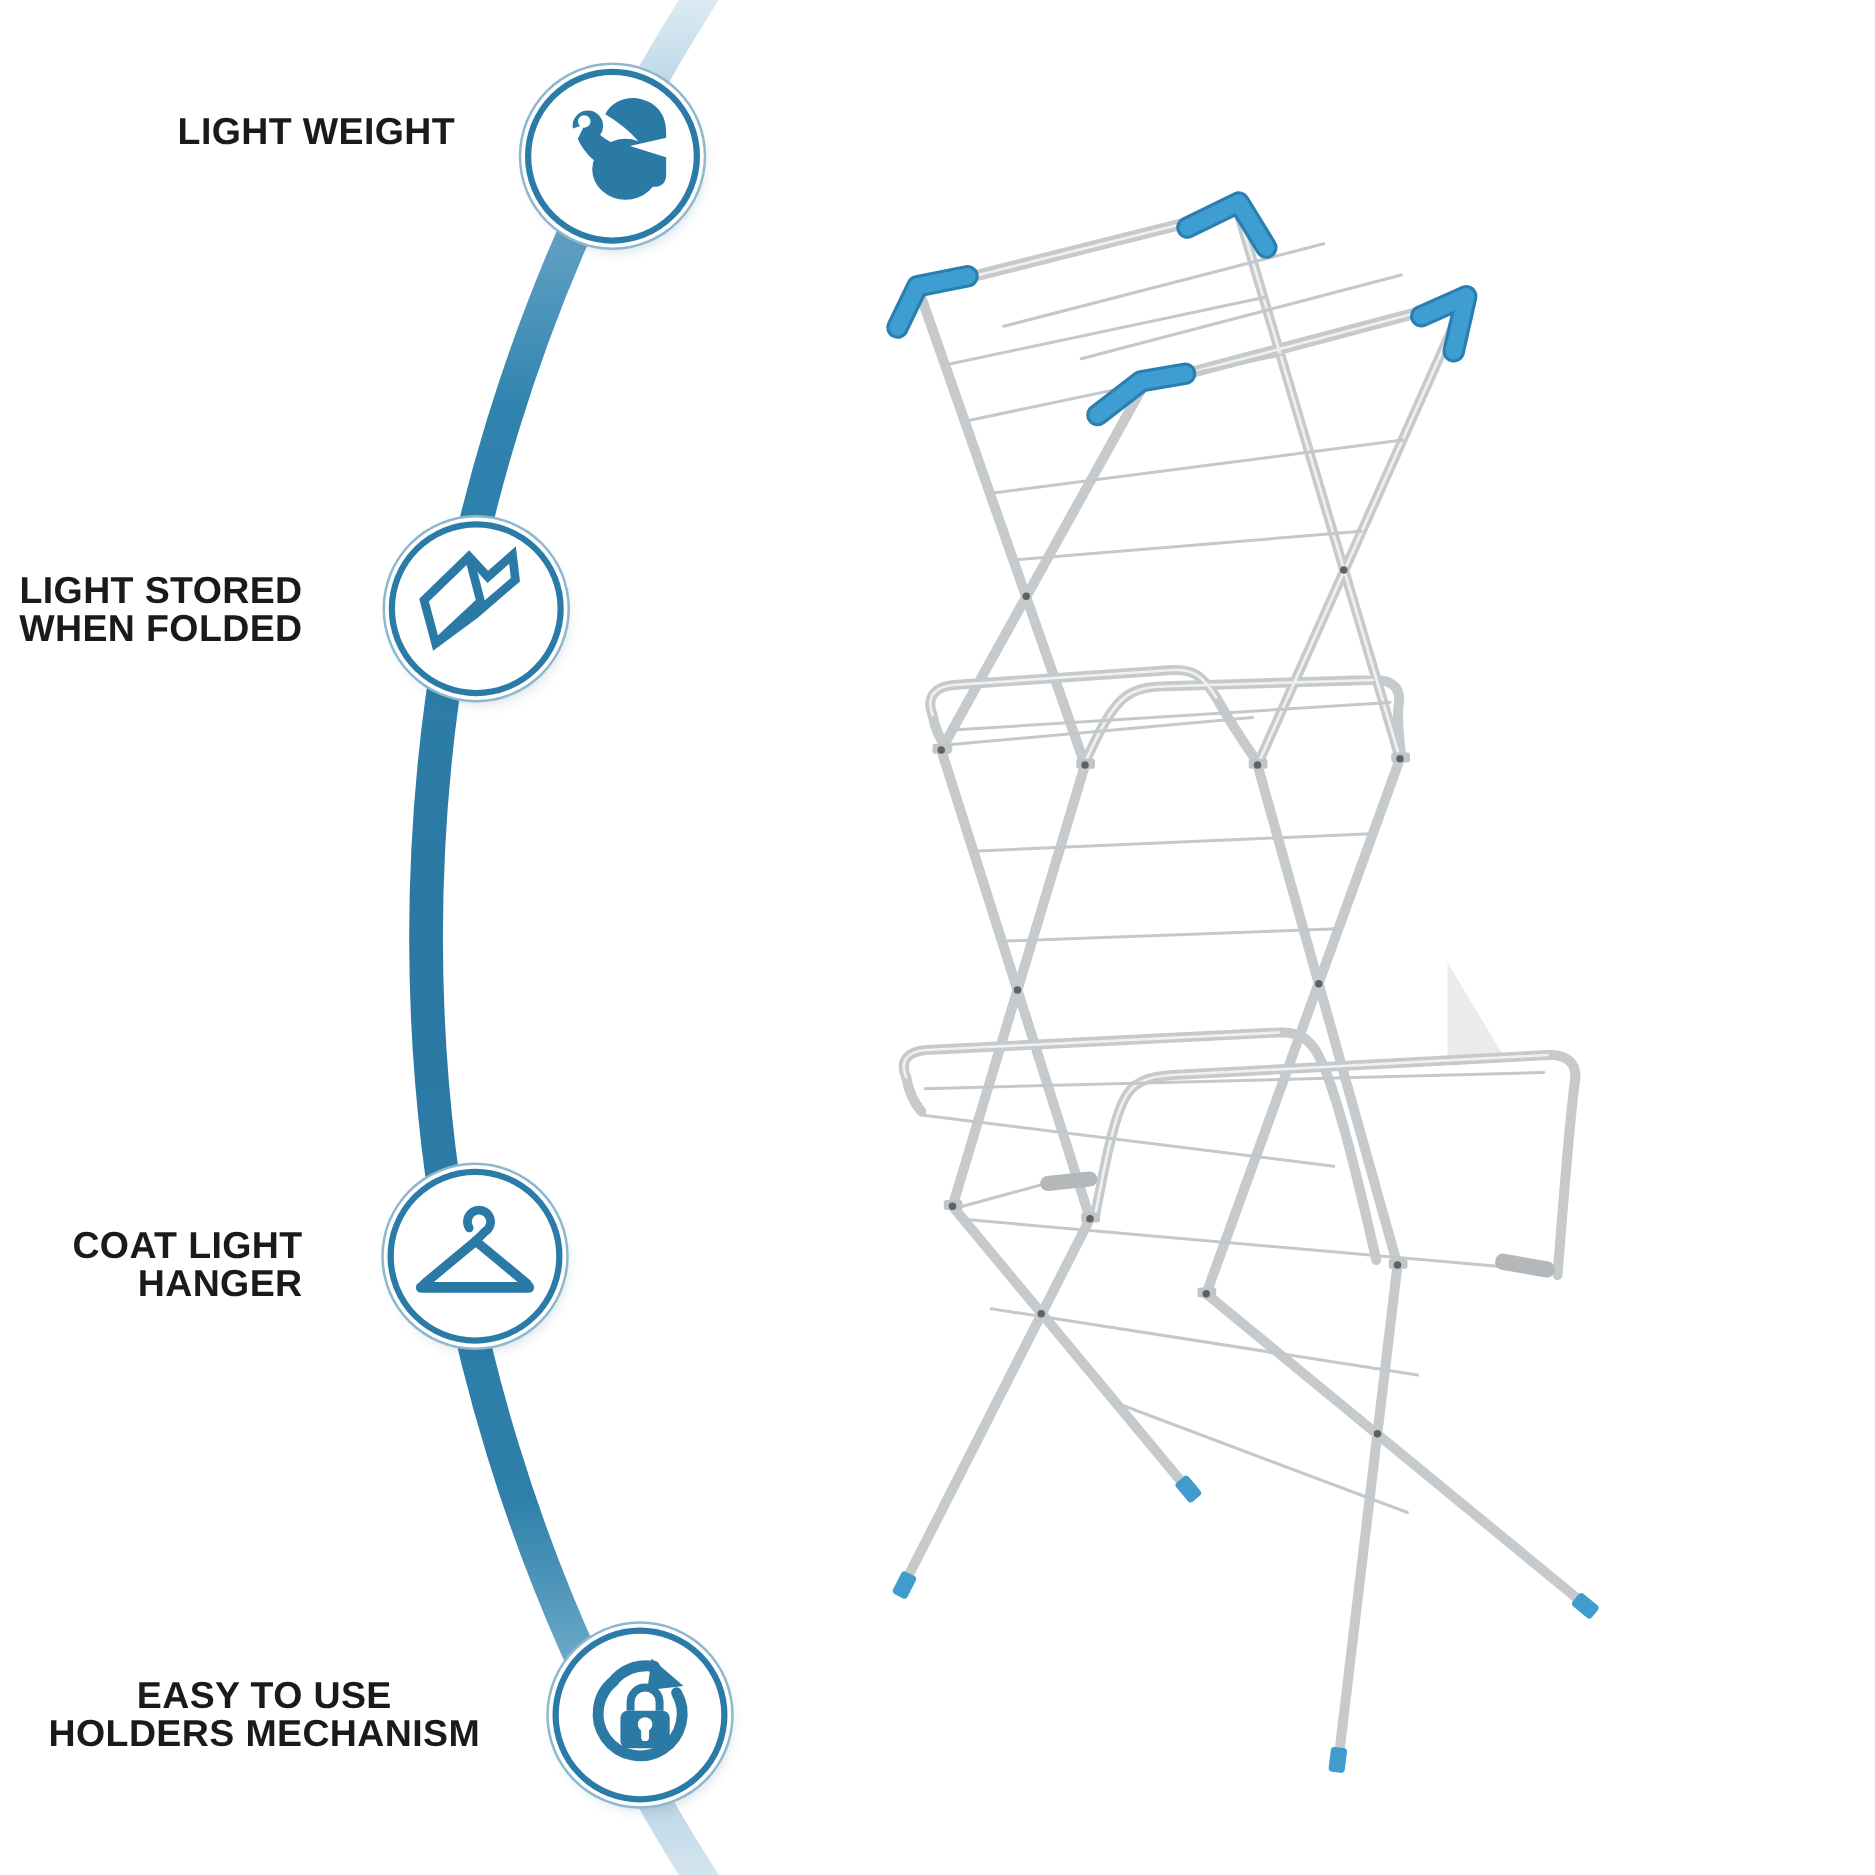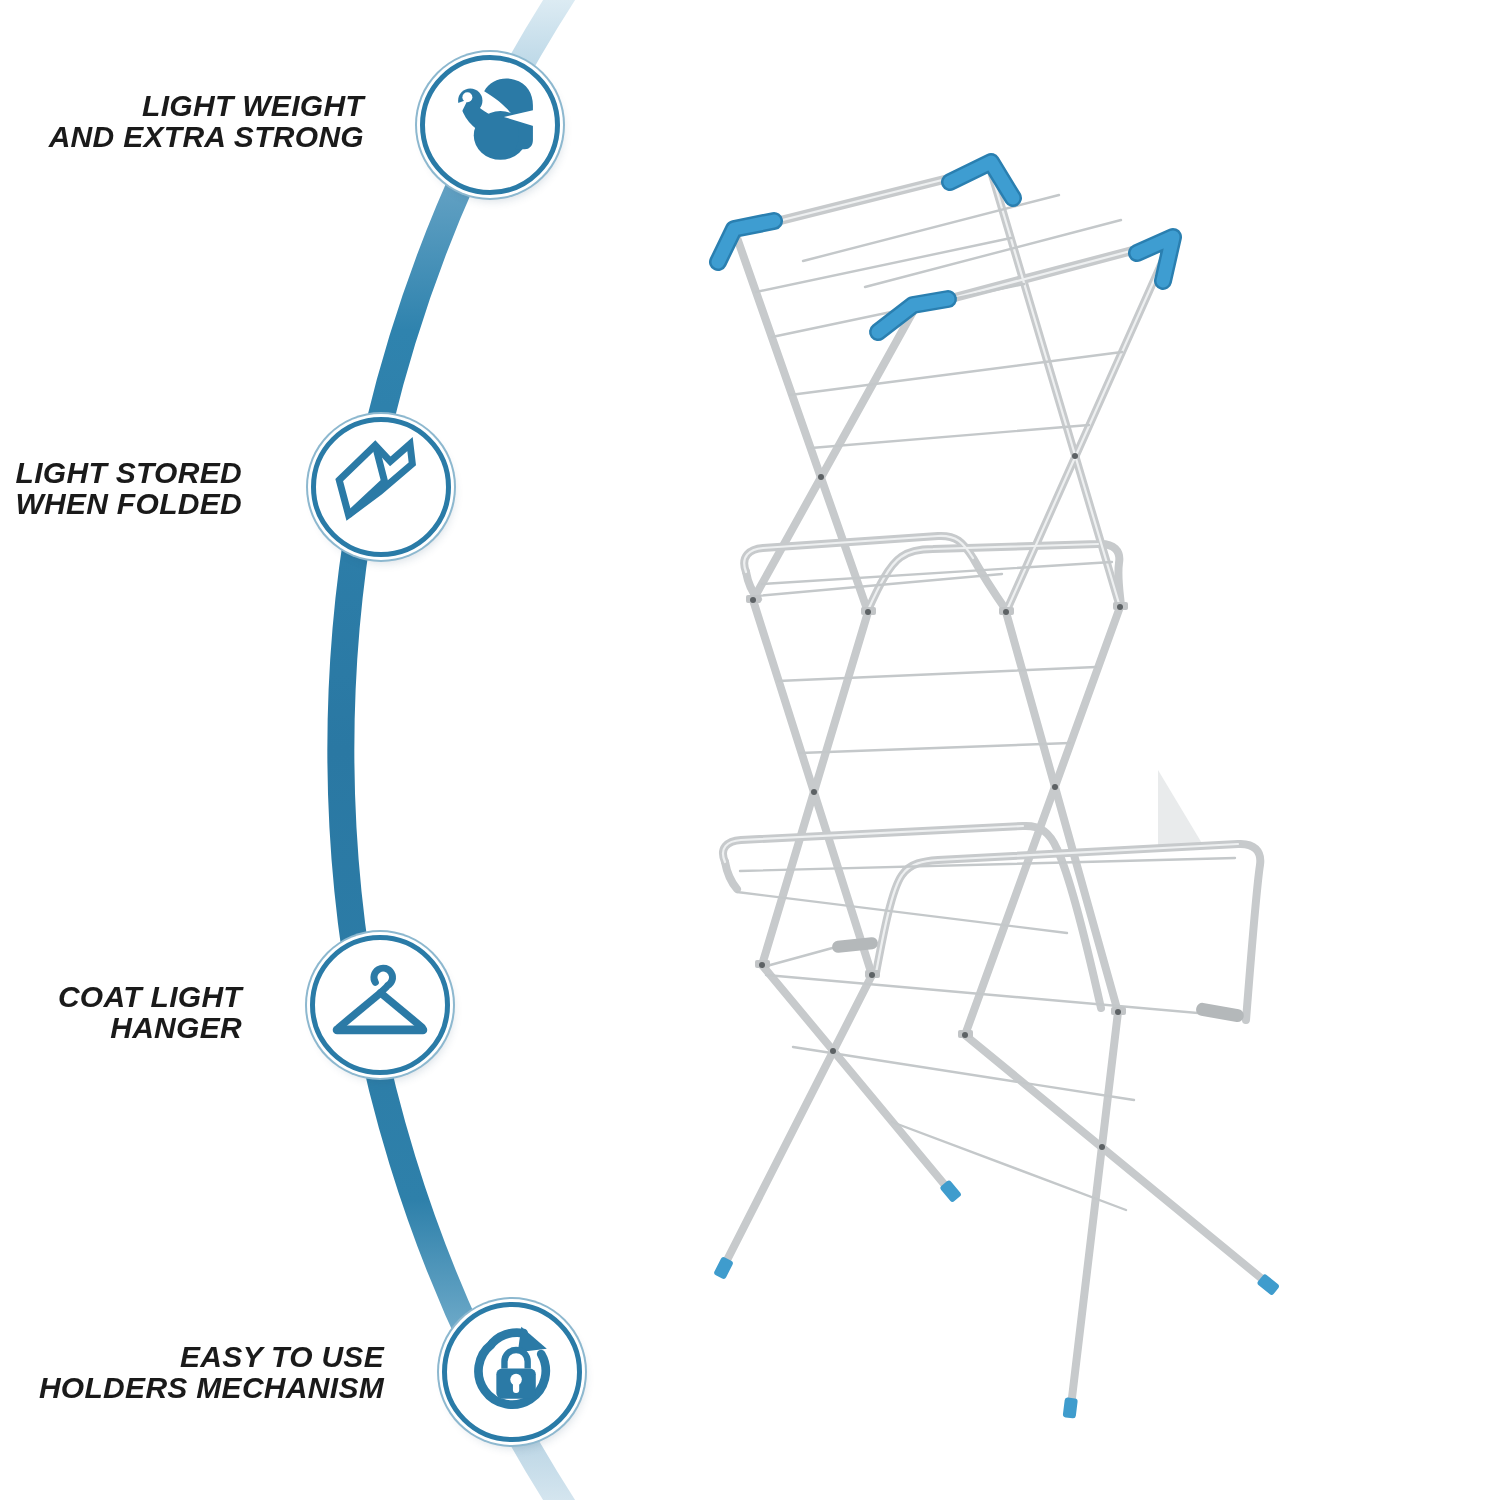--- a/index.html
+++ b/index.html
@@ -1,17 +1,17 @@
 <!DOCTYPE html>
 <html><head>
 <meta charset="utf-8">
 <style>
   html,body{margin:0;padding:0;}
   body{width:1500px;height:1500px;background:#ffffff;overflow:hidden;font-family:"Liberation Sans",sans-serif;}
-  .stage{position:relative;width:1452px;height:1500px;font-style:italic;}
+  .stage{position:relative;width:1452px;height:1500px;}
   #curve-svg,#rack-svg{position:absolute;left:0;top:0;}
   .badge{position:absolute;width:130px;height:130px;border-radius:50%;background:#fff;border:5px solid #2a7ba7;
          box-shadow:0 0 0 3px #ffffff,0 0 0 5px #8db8cf,3px 6px 10px rgba(40,80,110,0.18);
          display:flex;align-items:center;justify-content:center;}
   .badge svg{display:block;}
   .label{position:absolute;text-align:right;font-weight:bold;font-size:30px;line-height:31px;color:#1a1a1a;letter-spacing:0.3px;white-space:nowrap;}
 </style>
 </head>
 <body>
 
@@ -154,21 +154,20 @@
         <rect x="943" y="1182" width="13" height="20" rx="3" transform="rotate(-40 949 1190)"></rect>
         <rect x="1064" y="1398" width="13" height="20" rx="3" transform="rotate(7 1071 1406)"></rect>
         <rect x="1260" y="1275" width="13" height="20" rx="3" transform="rotate(-51 1267 1283)"></rect>
       </g>
     </g>
   </svg>
 
   <section>
     <div class="label" style="right:1088px;top:90px;">
       <div>LIGHT WEIGHT</div>
-      <div>AND EXTRA STRONG</div>
     </div>
     <div class="badge" style="left:420px;top:55px;">
       <svg width="116" height="116" viewBox="0 0 100 100">
         <g fill="#2b7aa6">
           <circle cx="33" cy="29" r="10.5"></circle>
           <path d="M25,35 C29,47 39,57 53,61 L59,45 C49,41 40,36 36,29 Z"></path>
           <ellipse cx="59" cy="59" rx="23" ry="21"></ellipse>
           <path d="M45,21 C50,11 62,8 71,11 C82,14 87,23 87,33 L87,63 C87,68 84,71 80,71 L72,71 C74,66 75,62 75,58 C75,44 63,32 45,21 Z"></path>
         </g>
         <g fill="#ffffff">
@@ -206,21 +205,21 @@
           <path d="M46,30.5 A8,8 0 1 1 56.5,33.3 C55,35.5 52.5,37 50.5,39.5" stroke-width="6"></path>
           <path d="M50.5,39.5 L15,69" stroke-width="6.5"></path>
           <path d="M50.5,39.5 L86,69" stroke-width="6.5"></path>
           <path d="M13,71.5 L87,71.5" stroke-width="7.5"></path>
         </g>
       </svg>
     </div>
   </section>
 
   <section>
-    <div class="label" style="right:1068px;top:1341px;">
+    <div class="label" style="right:1068px;top:1341px;text-align:center;">
       <div>EASY TO USE</div>
       <div>HOLDERS MECHANISM</div>
     </div>
     <div class="badge" style="left:442px;top:1302px;">
       <svg width="116" height="116" viewBox="0 0 100 100">
         <path d="M32.2,26.3 A29,29 0 1 0 75.2,34.6" fill="none" stroke="#2b7aa6" stroke-width="7.5" stroke-linecap="round"></path>
         <path d="M33,25 Q44,14 60,16.5" fill="none" stroke="#2b7aa6" stroke-width="7.5" stroke-linecap="round"></path>
         <path d="M58,11 L80,30 L55,33 Z" fill="#2b7aa6"></path>
         <rect x="36.5" y="47" width="34" height="26" rx="5" fill="#2b7aa6"></rect>
         <path d="M43.5,47 V41 A10,10 0 0 1 63.5,41 V47" fill="none" stroke="#2b7aa6" stroke-width="5.5"></path>

